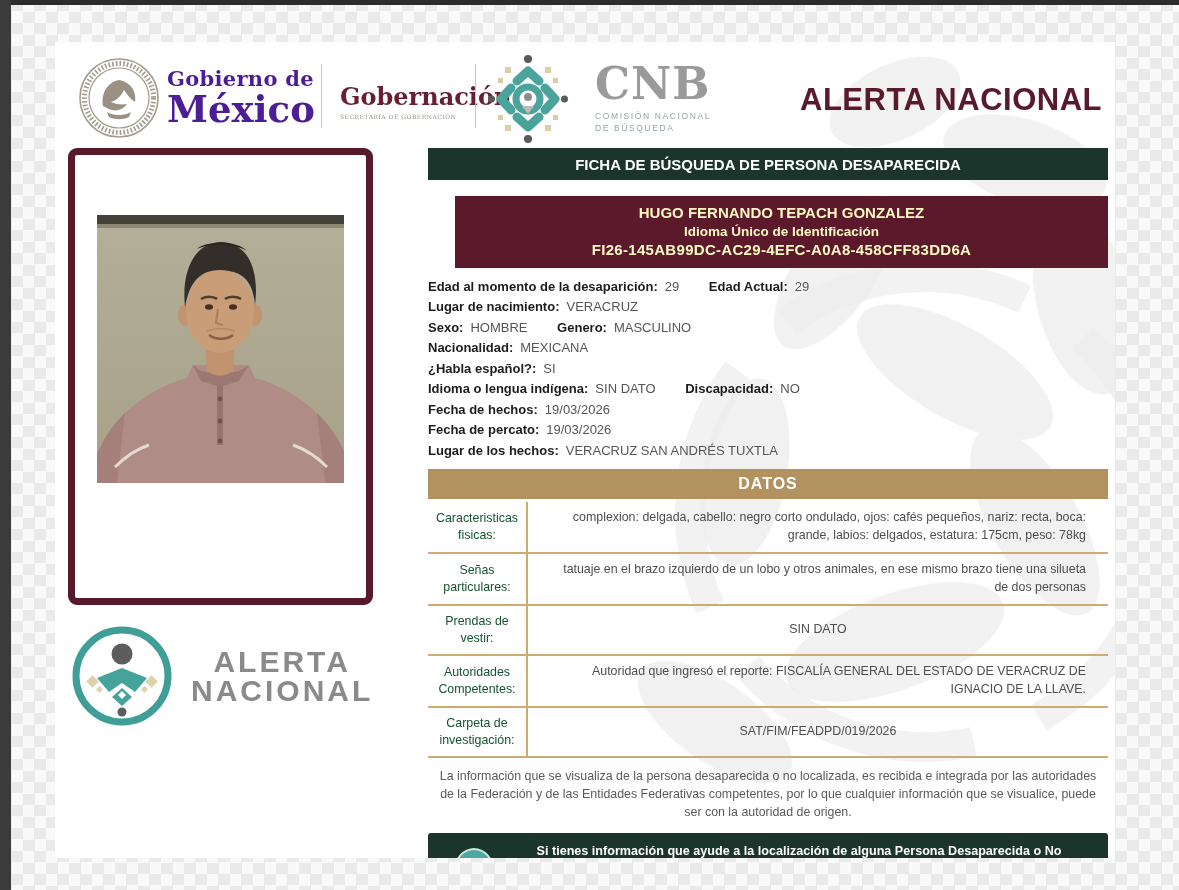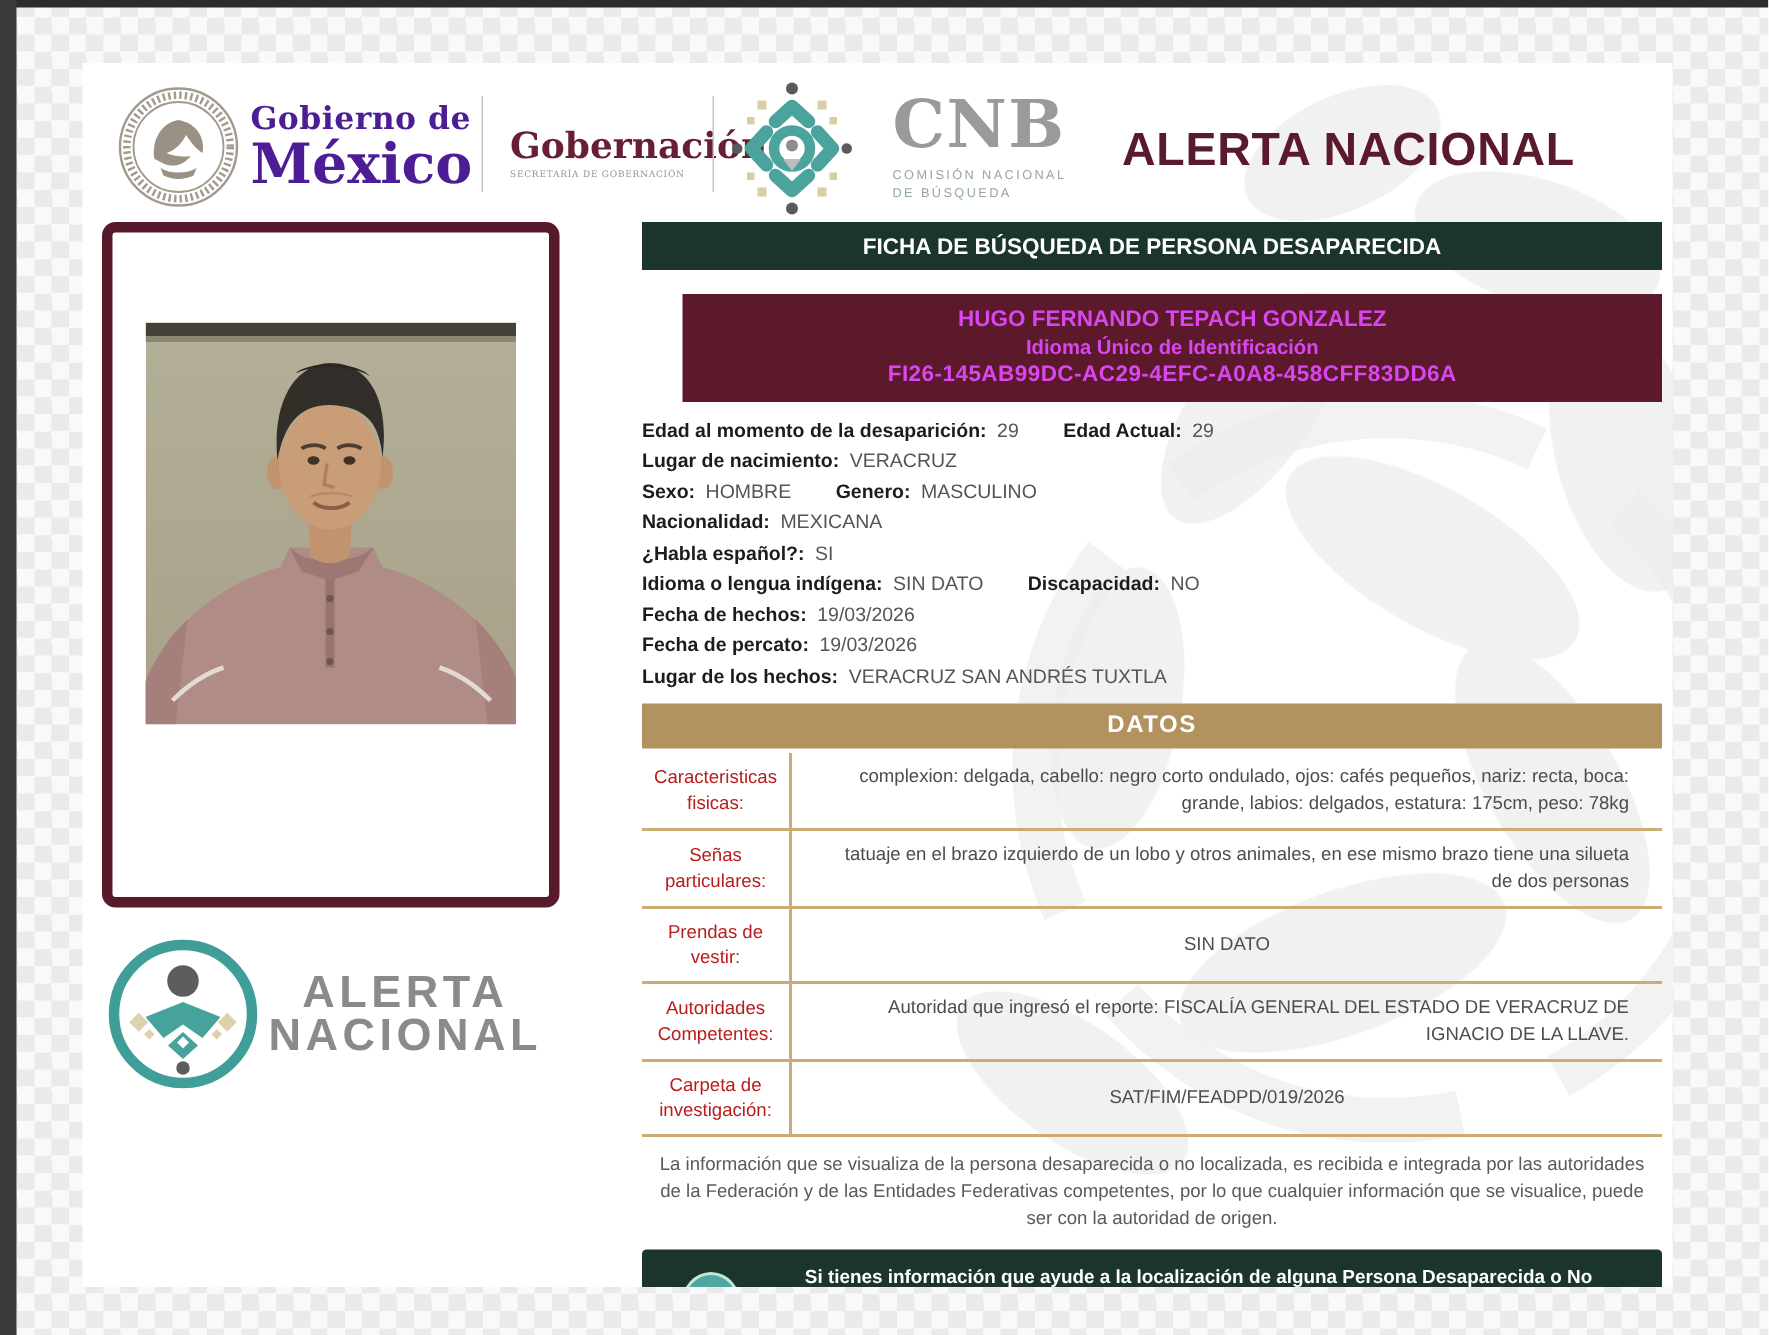--- a/index.html
+++ b/index.html
@@ -30,57 +30,57 @@
   .hdr-div { position:absolute; width:1px; height:64px; top:22px; background:#c6c6c6; }
   .gobernacion { position:absolute; left:285px; top:40px; color:#681f33;
     font-family:"DejaVu Serif", serif; }
   .gobernacion .t { font-size:24px; font-weight:bold; }
   .gobernacion .s { font-size:6px; color:#9e9389; letter-spacing:.5px; margin-top:2px; }
   .cnb-emblem { position:absolute; left:433px; top:12px; }
   .cnb-text { position:absolute; left:540px; top:20px; }
   .cnb-text .acr { font-family:"DejaVu Serif", serif; font-size:44px; font-weight:bold;
     color:#9a9a9a; line-height:1; letter-spacing:1px; }
   .cnb-text .sub { font-size:8.5px; color:#95a79e; letter-spacing:1.6px; margin-top:5px; line-height:1.4; }
-  .alert-title { position:absolute; left:676px; top:40px; width:336px; text-align:center;
+  .alert-title { position:absolute; left:728px; top:40px; width:336px; text-align:center;
     font-size:31px; font-weight:800; color:#591a2b; letter-spacing:.5px; }
 
   
   .photo-frame { position:absolute; left:13px; top:106px; width:305px; height:457px;
     border:7px solid #571a2a; border-radius:9px; background:#fff; }
   .photo { position:absolute; left:22px; top:60px; width:247px; height:268px; overflow:hidden; }
   .photo svg { display:block; }
 
   .alerta-logo { position:absolute; left:16px; top:583px; display:flex; align-items:center; }
-  .alerta-logo .words { margin-left:6px; text-align:center; color:#8a8a8a;
+  .alerta-logo .words { margin-left:18px; text-align:center; color:#8a8a8a;
     font-weight:800; font-size:30px; line-height:.98; letter-spacing:3px; }
 
   
   .right-col { position:absolute; left:373px; top:106px; width:680px; }
 
   .bar-ficha { height:32px; background:#1b342c; color:#fff; display:flex;
     align-items:center; justify-content:center; font-weight:bold; font-size:15px; }
-  .box-name { margin-top:16px; background:#5c192b; color:#d946ef; text-align:center;
+  .box-name { margin-top:16px; background:#5c192b; color:#fef9c3; text-align:center;
     padding:7px 5px 8px; line-height:1.3;margin-left:27px; }
   .box-name .nm { font-size:15px; font-weight:bold; }
   .box-name .fl { font-size:13.5px; font-weight:bold; }
   .box-name .fo { font-size:15px; font-weight:bold; letter-spacing:.3px; }
 
   .details { margin-top:9px; }
   .detail-line { font-size:13px; line-height:20.5px; white-space:nowrap; }
   .dl { font-weight:bold; color:#1c1c1c; }
   .dv { color:#555; margin-left:7px; }
   .pad { margin-left:26px; }
 
   .bar-datos { margin-top:8px; height:30px; background:#b29360; color:#fff; display:flex;
     align-items:center; justify-content:center; font-weight:bold; font-size:16px; letter-spacing:1px; }
 
   .tbl { margin-top:3px; }
   .t-row { display:flex; border-bottom:2px solid #cdab72; min-height:50px; }
   .t-label { width:100px; border-right:2px solid #cdab72; display:flex; align-items:center;
-    justify-content:center; text-align:center; font-size:12.4px; color:#b91c1c;
+    justify-content:center; text-align:center; font-size:12.4px; color:#14532d;
     padding:7px 4px; line-height:1.35; }
   .t-value { flex:1; display:flex; align-items:center; justify-content:center; text-align:right;
     font-size:12.4px; color:#4d4d4d; padding:7px 22px; line-height:1.45; }
 
   .disclaimer { margin-top:10px; font-size:12.4px; color:#5a5a5a; text-align:center;
     line-height:1.45; padding:0 4px; }
 
   .info-box { margin-top:11px; background:#1b342c; border-radius:3px; display:flex;
     align-items:center; padding:9px 18px 9px 26px; }
   .info-icon { width:40px; height:44px; min-width:40px; border-radius:50%;

